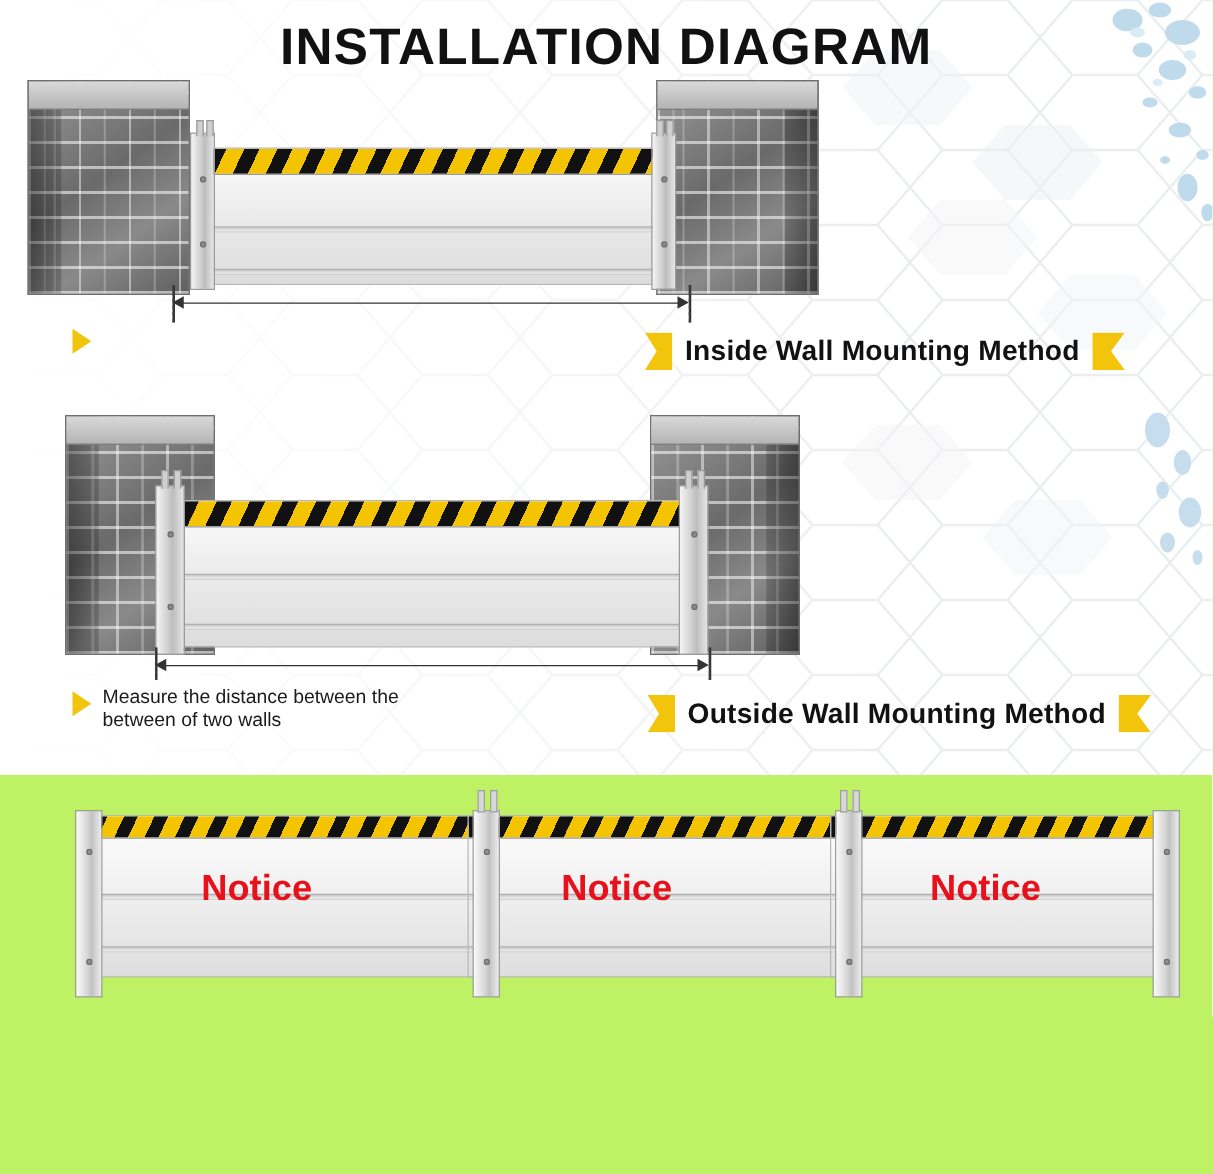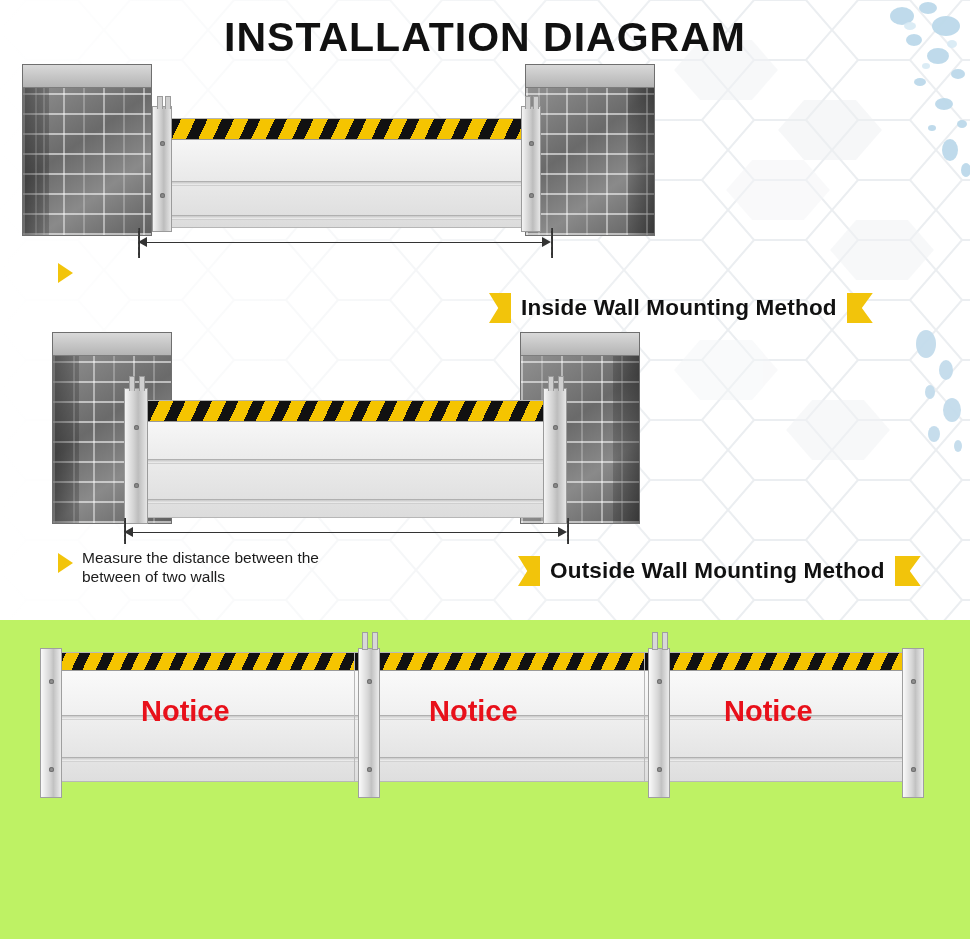--- a/index.html
+++ b/index.html
@@ -205,21 +205,21 @@
   }
   .banner .bar-right {
     width: 26px; height: 100%;
     background: #f2c40b;
     clip-path: polygon(0 0, 100% 0, 58% 50%, 100% 100%, 0 100%);
   }
 
   
   .long-barrier-wrap {
     position: absolute;
-    left: 36px;
+    left: 56px;
     top: 640px;
     width: 890px;
     height: 165px;
     text-align: right;
   }
   .lb-panel {
     position: absolute;
     top: 12px;
     height: 130px;
     box-sizing: border-box;
@@ -393,21 +393,21 @@
     <div class="measure-tick" style="left:138px; top:228px; height:30px;"></div>
     <div class="measure-tick" style="left:551px; top:228px; height:30px;"></div>
     <div class="measure-line" style="left:142px; top:242px; width:405px;"></div>
     <div class="arrow-l" style="left:138px; top:237px;"></div>
     <div class="arrow-r" style="left:542px; top:237px;"></div>
 
     <div class="caption" style="left:58px; top:258px; width:380px;">
       <div class="chevron"></div>
     </div>
 
-    <div class="banner" style="left:489px; top:266px;margin-top:27px;">
+    <div class="banner" style="left:516px; top:266px;">
       <div class="bar-left"></div>
       <div class="label">Inside Wall  Mounting Method</div>
       <div class="bar-right"></div>
     </div>
   </div>
 
   <div>
 
     <div class="wall left-persp" style="left:52px; top:332px; width:120px; height:192px;">
       <div class="bricks"></div>

